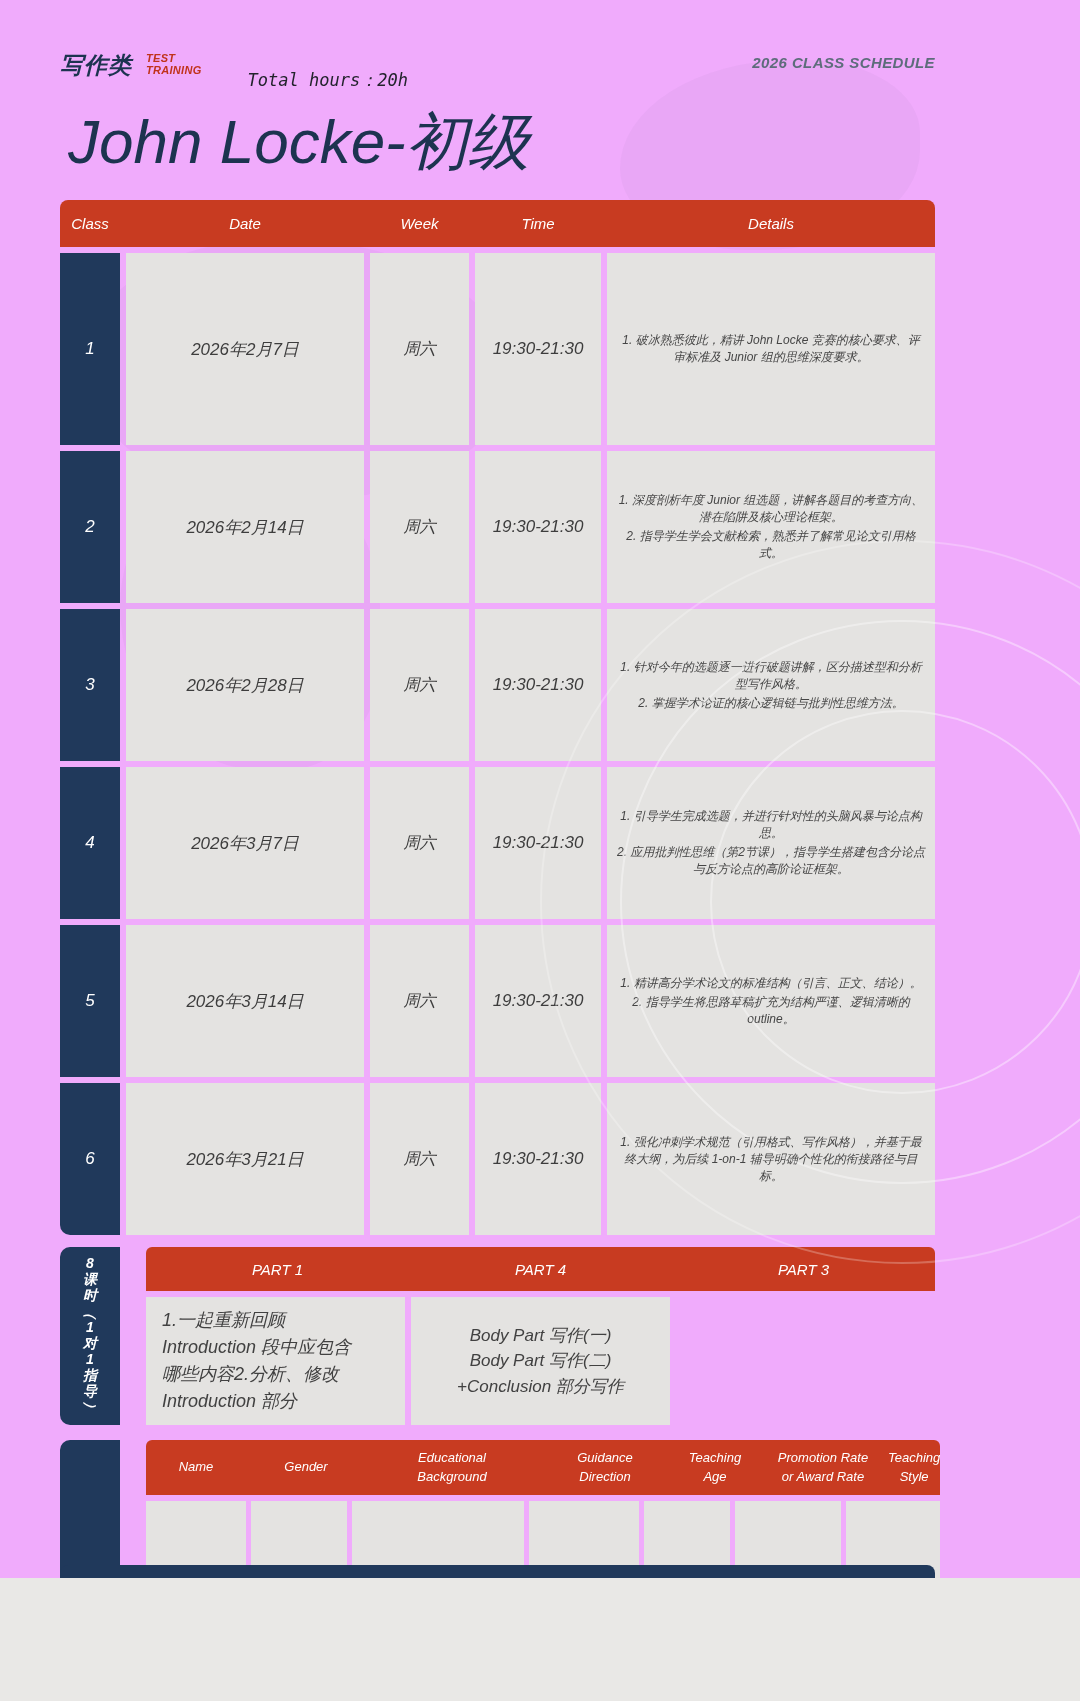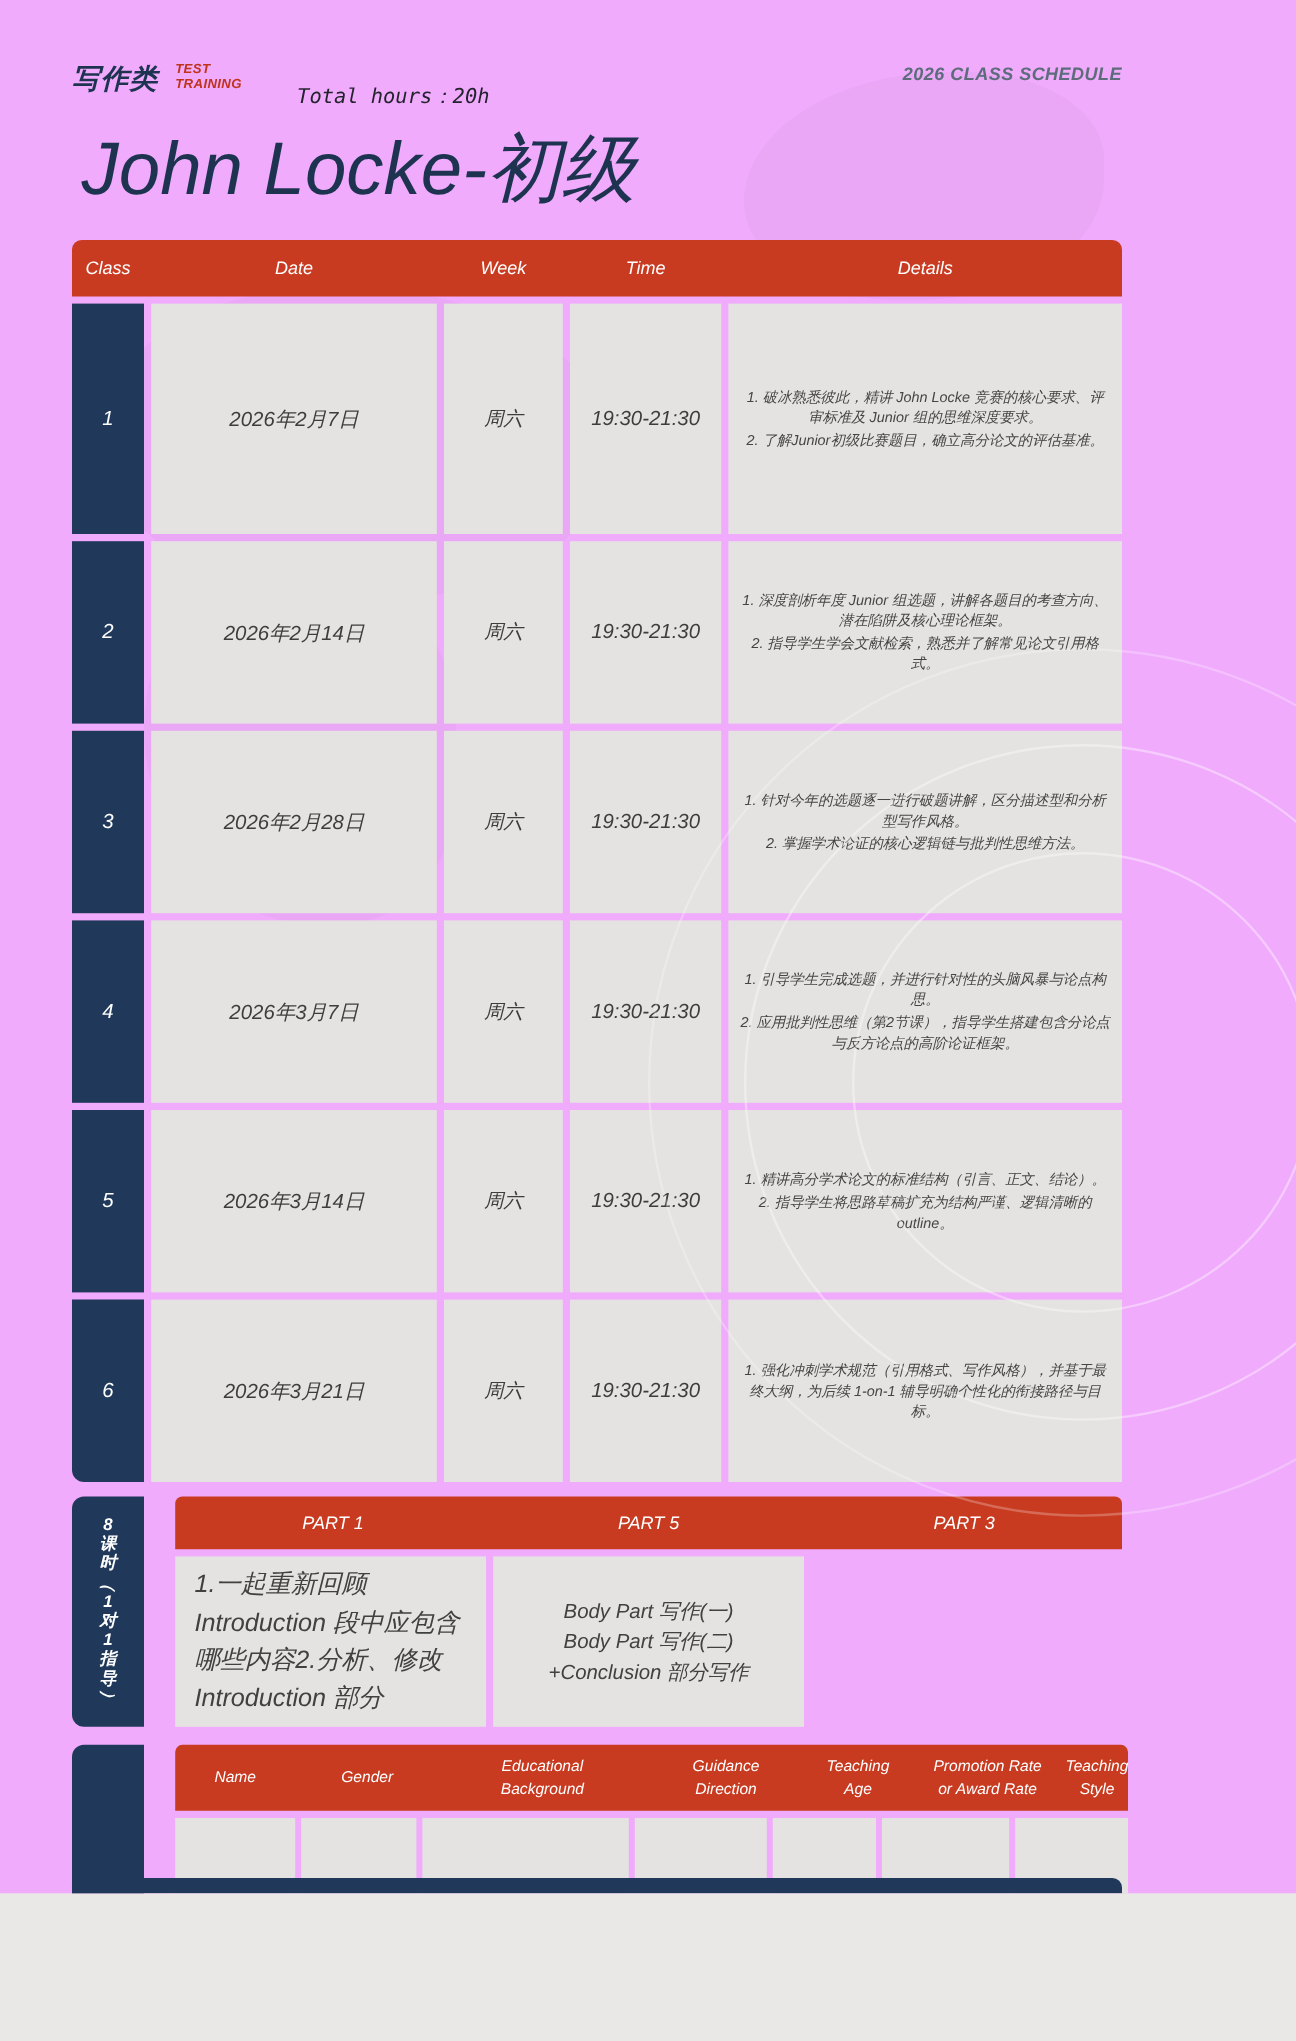--- a/index.html
+++ b/index.html
@@ -56,21 +56,21 @@
             flex:none;}
   .vlabel span{display:block;font-size:14px;font-weight:bold;line-height:1.14;text-align:center;}
   .vlabel span.rot{transform:rotate(90deg);}
   .sec-main{flex:1;margin-left:6px;display:flex;flex-direction:column;padding-left:20px;}
   .parts-head{background:#c83b21;border-radius:6px 6px 0 0;height:44px;display:grid;
               grid-template-columns:1fr 1fr 1fr;align-items:center;color:#fff;font-size:15px;
               margin-bottom:6px;}
   .parts-head div{text-align:center;}
   .parts-body{display:grid;grid-template-columns:1fr 1fr 1fr;gap:6px;flex:1;}
   .pcell{background:#e4e3e1;display:flex;align-items:center;justify-content:center;
-         min-height:112px;font-size:21px;line-height:1.5;color:#414141;white-space:pre-line;}
+         min-height:112px;font-size:18px;line-height:1.5;color:#414141;white-space:pre-line;}
   .pcell.left{justify-content:flex-start;text-align:left;padding:8px 6px 8px 16px;}
   .pcell.center{text-align:center;padding:8px 6px;font-size:17px;}
 
   
   .tutor-sec{margin-top:15px;}
   .tutor-tab{font-size:19px;font-weight:bold;border-radius:10px 0 0 10px;}
   .tgrid{display:grid;grid-template-columns:100px 96px 172px 110px 86px 106px 1fr;gap:5px;}
   .tutor-head{background:#c83b21;border-radius:6px 6px 0 0;min-height:55px;align-items:center;
               color:#fff;font-size:13px;line-height:1.45;margin-bottom:6px;gap:12px;}
   .tutor-head div{text-align:center;white-space:pre-line;}
@@ -115,21 +115,20 @@
         <div>Details</div>
       </div>
 
       <div class="sgrid srow">
         <div class="cell ccls h176">1</div>
         <div class="cell cdate h176">2026年2月7日</div>
         <div class="cell cweek h176">周六</div>
         <div class="cell ctime h176">19:30-21:30</div>
         <div class="cell cdet h176">
           <div class="ditem">1.&nbsp;破冰熟悉彼此，精讲 John Locke 竞赛的核心要求、评审标准及 Junior 组的思维深度要求。</div>
-          <div class="ditem">2.&nbsp;了解Junior初级比赛题目，确立高分论文的评估基准。</div>
         </div>
       </div>
 
       <div class="sgrid srow">
         <div class="cell ccls h136">2</div>
         <div class="cell cdate h136">2026年2月14日</div>
         <div class="cell cweek h136">周六</div>
         <div class="cell ctime h136">19:30-21:30</div>
         <div class="cell cdet h136">
           <div class="ditem">1.&nbsp;深度剖析年度 Junior 组选题，讲解各题目的考查方向、潜在陷阱及核心理论框架。</div>
@@ -192,21 +191,21 @@
             <span>对</span>
             <span>1</span>
             <span>指</span>
             <span>导</span>
             <span class="rot">）</span>
           </div>
       </aside>
       <div class="sec-main">
         <div class="parts-head">
           <div>PART 1</div>
-          <div>PART 5</div>
+          <div>PART 4</div>
           <div>PART 3</div>
         </div>
         <div class="parts-body">
           <div class="pcell left">1.一起重新回顾
 Introduction 段中应包含
 哪些内容2.分析、修改
 Introduction 部分</div>
           <div class="pcell center">Body Part 写作(一)
 Body Part 写作(二)
 +Conclusion 部分写作</div>

